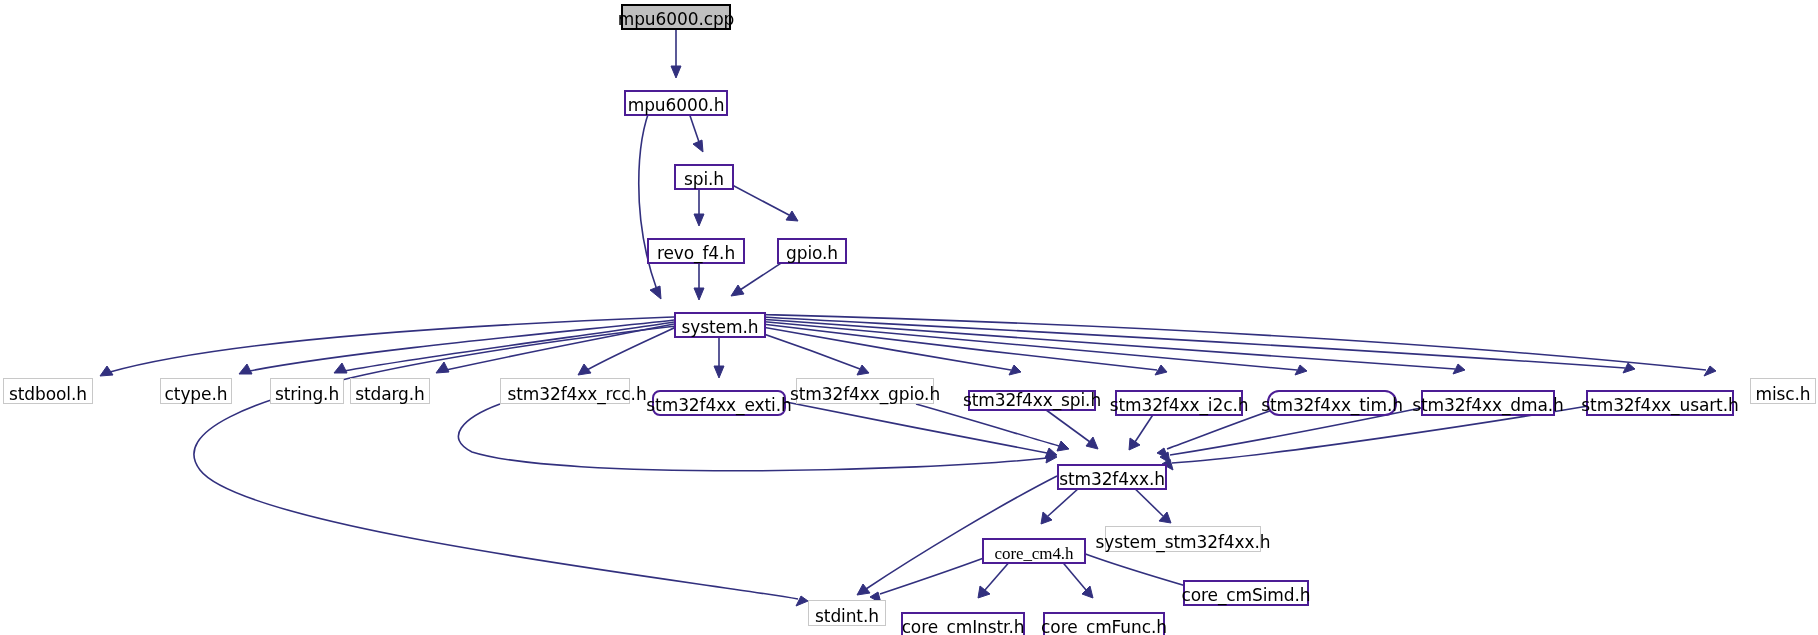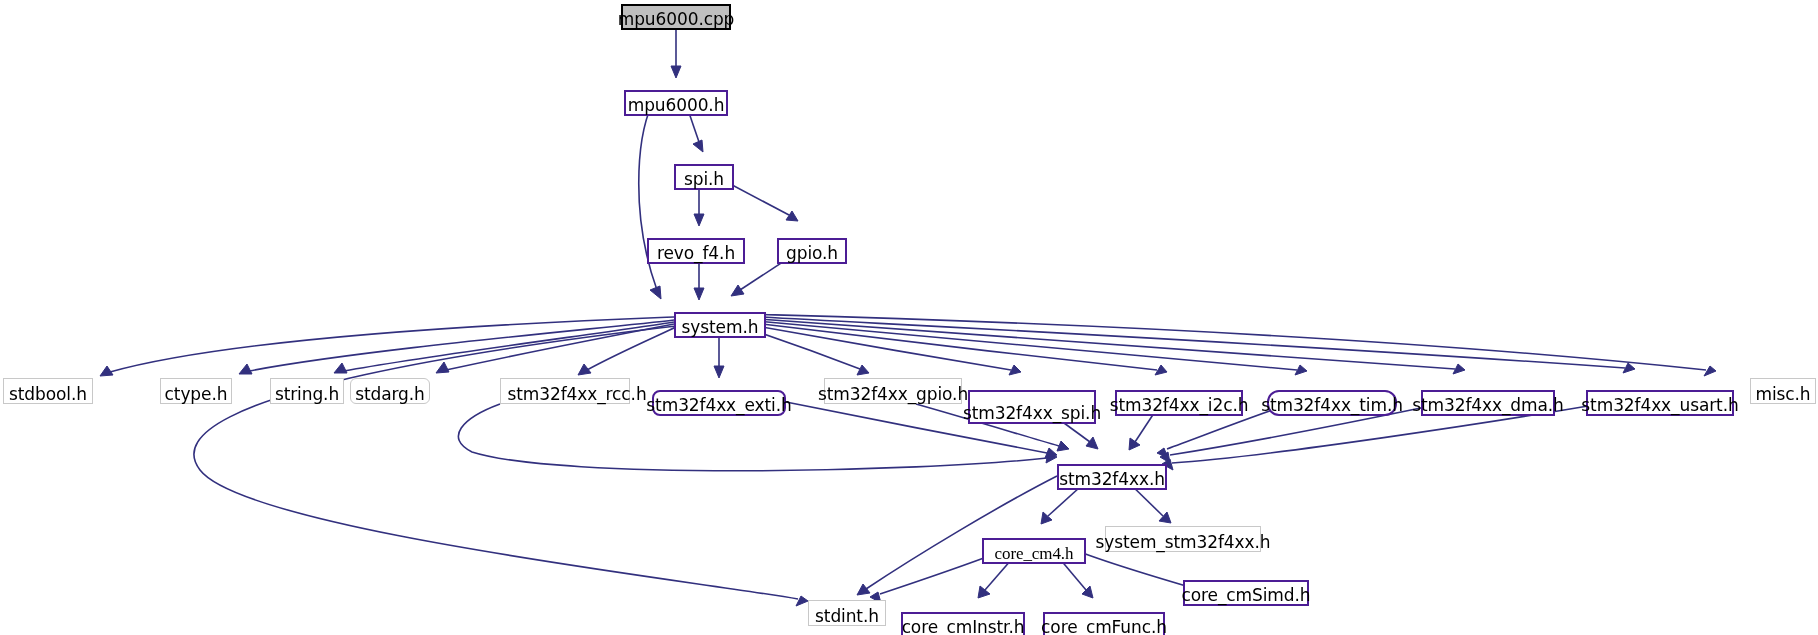--- a/index.html
+++ b/index.html
@@ -164,33 +164,33 @@
       </div>
       <div class="node" style="left: 3px; top: 378px; width: 90px; height: 26px;">
         <span class="node-label">stdbool.h</span>
       </div>
       <div class="node" style="left: 160px; top: 378px; width: 72px; height: 26px;">
         <span class="node-label">ctype.h</span>
       </div>
       <div class="node" style="left: 254px; top: 378px; width: 74px; height: 26px; margin-left: 16px;">
         <span class="node-label">string.h</span>
       </div>
-      <div class="node" style="left: 350px; top: 378px; width: 80px; height: 26px; border-radius: 6px;">
+      <div class="node" style="left: 350px; top: 378px; width: 80px; height: 26px;">
         <span class="node-label">stdarg.h</span>
       </div>
       <div class="node" style="left: 500px; top: 378px; width: 130px; height: 26px; padding-left: 24px;">
         <span class="node-label">stm32f4xx_rcc.h</span>
       </div>
       <div class="node linked" style="left: 652px; top: 378px; width: 134px; height: 26px; border-radius: 8px;">
         <span class="node-label">stm32f4xx_exti.h</span>
       </div>
-      <div class="node" style="left: 824px; top: 378px; width: 138px; height: 26px;">
+      <div class="node" style="left: 796px; top: 378px; width: 138px; height: 26px;">
         <span class="node-label">stm32f4xx_gpio.h</span>
       </div>
-      <div class="node linked" style="left: 968px; top: 378px; width: 128px; height: 34px;">
+      <div class="node linked" style="left: 968px; top: 378px; width: 128px; height: 21px;">
         <span class="node-label">stm32f4xx_spi.h</span>
       </div>
       <div class="node linked" style="left: 1115px; top: 378px; width: 128px; height: 26px;">
         <span class="node-label">stm32f4xx_i2c.h</span>
       </div>
       <div class="node linked" style="left: 1267px; top: 378px; width: 130px; height: 26px; border-radius: 12px;">
         <span class="node-label">stm32f4xx_tim.h</span>
       </div>
       <div class="node linked" style="left: 1421px; top: 378px; width: 134px; height: 26px;">
         <span class="node-label">stm32f4xx_dma.h</span>

